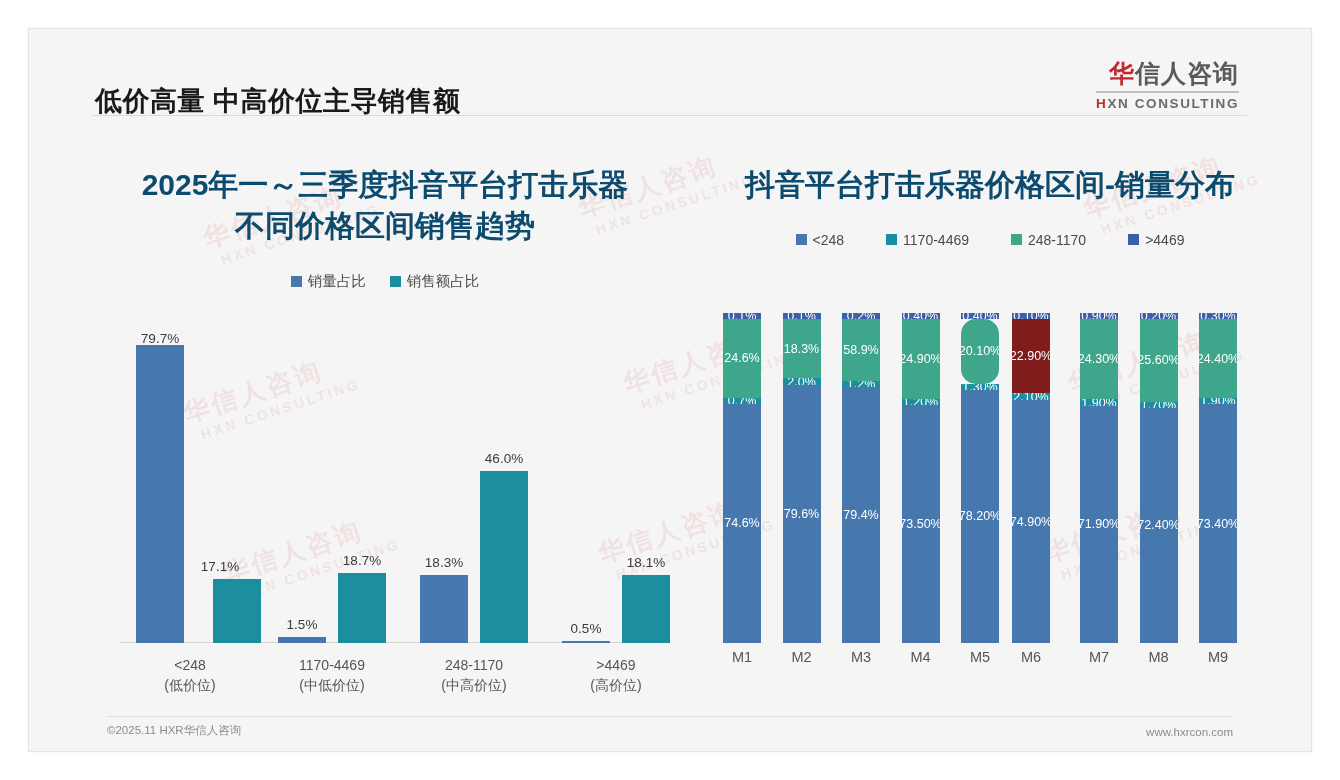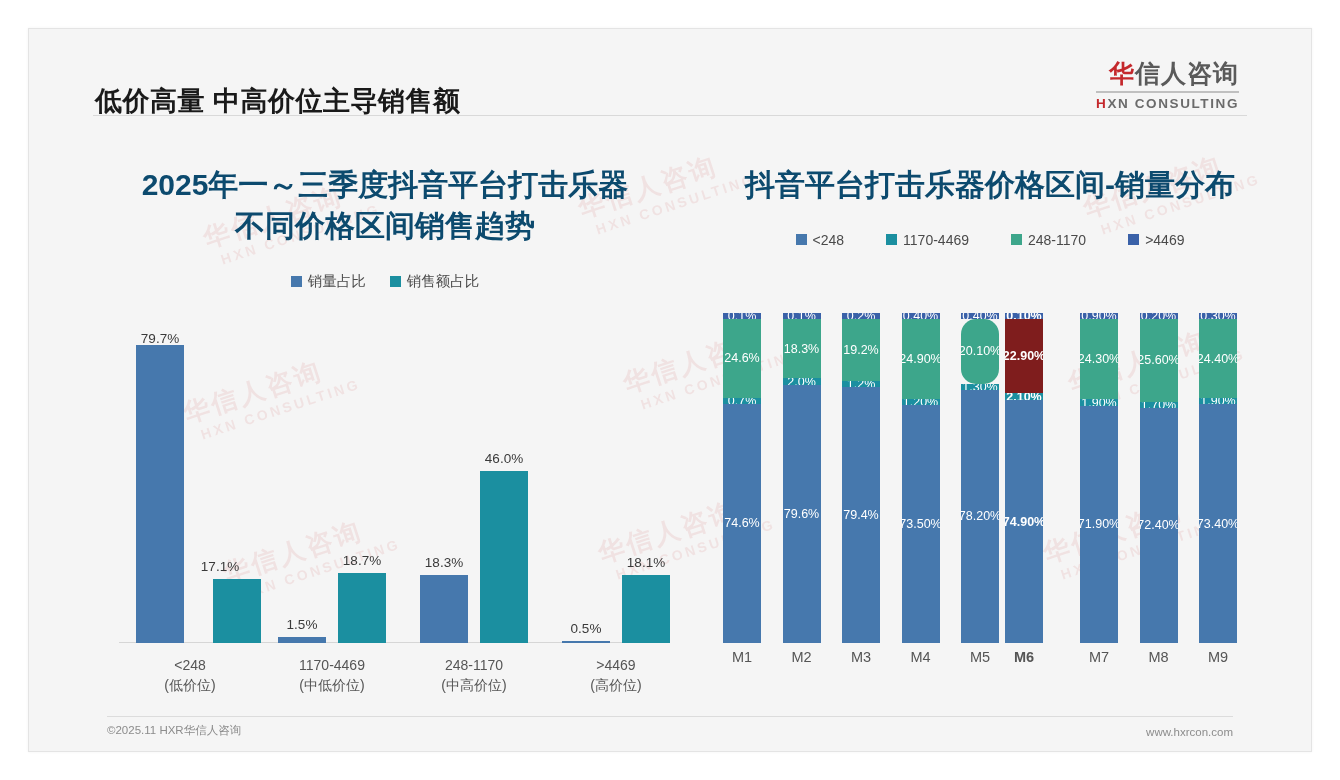--- a/index.html
+++ b/index.html
@@ -401,21 +401,21 @@
               </div>
             </div>
             <div class="month-label">M2</div>
           </div>
           <div class="scol" style="left: 125px;">
             <div class="stack">
               <div class="seg" title="&gt;4469 M3 0.2%" style="height: 6px; background: rgb(58, 97, 168);">
                 <span class="seg-label">0.2%</span>
               </div>
               <div class="seg" title="248-1170 M3 19.2%" style="height: 63.36px; background: rgb(61, 166, 139);">
-                <span class="seg-label">19.2%</span>
+                <span class="seg-label">58.9%</span>
               </div>
               <div class="seg" title="1170-4469 M3 1.2%" style="height: 6px; background: rgb(27, 143, 160);">
                 <span class="seg-label">1.2%</span>
               </div>
               <div class="seg" title="&lt;248 M3 79.4%" style="height: 262.02px; background: rgb(70, 120, 173);">
                 <span class="seg-label">79.4%</span>
               </div>
             </div>
             <div class="month-label">M3</div>
           </div>
@@ -446,21 +446,21 @@
               </div>
               <div class="seg" title="1170-4469 M5 1.30%" style="height: 6px; background: rgb(27, 143, 160);">
                 <span class="seg-label">1.30%</span>
               </div>
               <div class="seg" title="&lt;248 M5 78.20%" style="height: 258.06px; background: rgb(70, 120, 173);">
                 <span class="seg-label">78.20%</span>
               </div>
             </div>
             <div class="month-label">M5</div>
           </div>
-          <div class="scol" style="left: 288px; font-weight: bold;">
+          <div class="scol" style="left: 295px;">
             <div class="stack">
               <div class="seg" title="&gt;4469 M6 0.10%" style="height: 6px; background: rgb(58, 97, 168);">
                 <span class="seg-label">0.10%</span>
               </div>
               <div class="seg" title="248-1170 M6 22.90%" style="height: 75.57px; background: #7f1d1d;">
                 <span class="seg-label">22.90%</span>
               </div>
               <div class="seg" title="1170-4469 M6 2.10%" style="height: 6.93px; background: rgb(27, 143, 160);">
                 <span class="seg-label">2.10%</span>
               </div>

